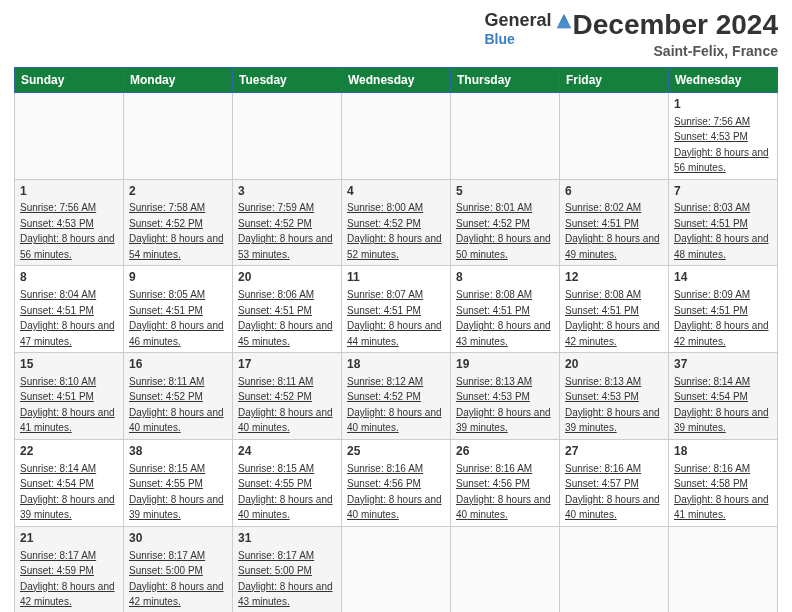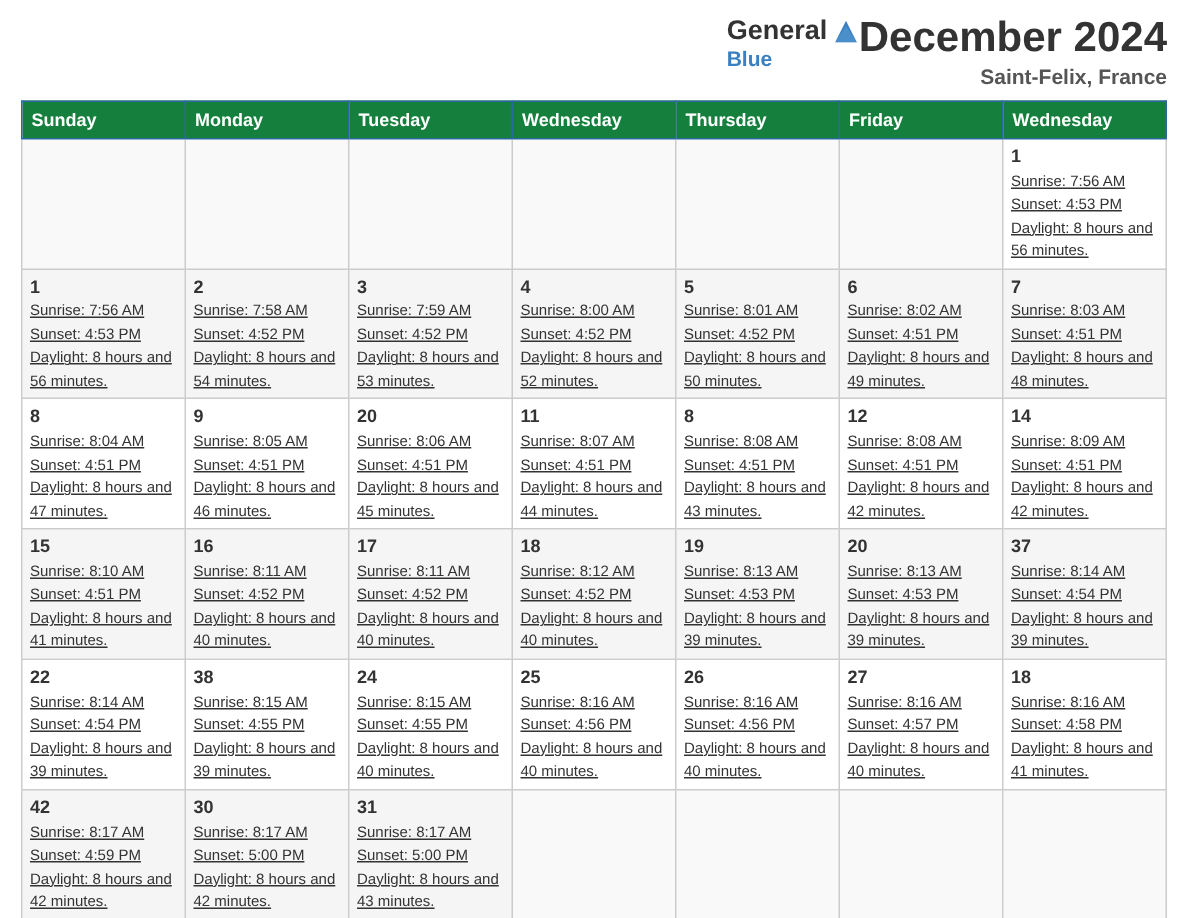--- a/index.html
+++ b/index.html
@@ -183,21 +183,21 @@
         <tr style="height: 85px;">
           <td><span class="day-num">22</span><span class="day-info">Sunrise: 8:14 AM<br>Sunset: 4:54 PM<br>Daylight: 8 hours and 39 minutes.</span></td>
           <td><span class="day-num">38</span><span class="day-info">Sunrise: 8:15 AM<br>Sunset: 4:55 PM<br>Daylight: 8 hours and 39 minutes.</span></td>
           <td><span class="day-num">24</span><span class="day-info">Sunrise: 8:15 AM<br>Sunset: 4:55 PM<br>Daylight: 8 hours and 40 minutes.</span></td>
           <td><span class="day-num">25</span><span class="day-info">Sunrise: 8:16 AM<br>Sunset: 4:56 PM<br>Daylight: 8 hours and 40 minutes.</span></td>
           <td><span class="day-num">26</span><span class="day-info">Sunrise: 8:16 AM<br>Sunset: 4:56 PM<br>Daylight: 8 hours and 40 minutes.</span></td>
           <td><span class="day-num">27</span><span class="day-info">Sunrise: 8:16 AM<br>Sunset: 4:57 PM<br>Daylight: 8 hours and 40 minutes.</span></td>
           <td><span class="day-num">18</span><span class="day-info">Sunrise: 8:16 AM<br>Sunset: 4:58 PM<br>Daylight: 8 hours and 41 minutes.</span></td>
         </tr>
         <tr style="height: 85px;">
-          <td><span class="day-num">42</span><span class="day-info">Sunrise: 8:17 AM<br>Sunset: 4:59 PM<br>Daylight: 8 hours and 42 minutes.</span></td>
+          <td><span class="day-num">21</span><span class="day-info">Sunrise: 8:17 AM<br>Sunset: 4:59 PM<br>Daylight: 8 hours and 42 minutes.</span></td>
           <td><span class="day-num">30</span><span class="day-info">Sunrise: 8:17 AM<br>Sunset: 5:00 PM<br>Daylight: 8 hours and 42 minutes.</span></td>
           <td><span class="day-num">31</span><span class="day-info">Sunrise: 8:17 AM<br>Sunset: 5:00 PM<br>Daylight: 8 hours and 43 minutes.</span></td>
           <td class="empty-cell">&nbsp;</td>
           <td class="empty-cell">&nbsp;</td>
           <td class="empty-cell">&nbsp;</td>
           <td class="empty-cell">&nbsp;</td>
         </tr>
       </tbody>
   </table>
 </div>

